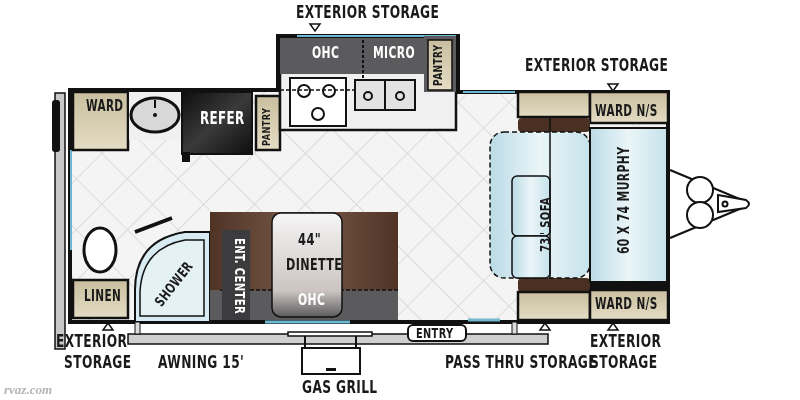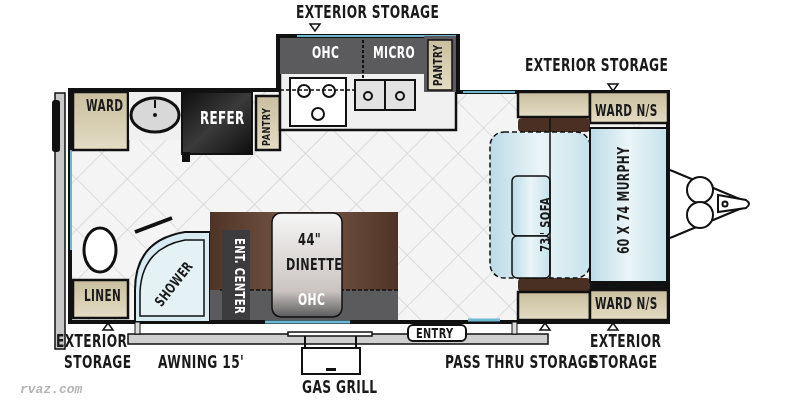--- a/index.html
+++ b/index.html
@@ -162,13 +162,13 @@
 <div class="lbl" style="left:296px;top:4px;font-size:17px;">EXTERIOR STORAGE</div>
 <div class="lbl" style="left:525px;top:57px;font-size:17px;">EXTERIOR STORAGE</div>
 <div class="lbl" style="left:56px;top:333px;font-size:17px;">EXTERIOR</div>
 <div class="lbl" style="left:64px;top:354px;font-size:17px;">STORAGE</div>
 <div class="lbl" style="left:590px;top:333px;font-size:17px;">EXTERIOR</div>
 <div class="lbl" style="left:590px;top:354px;font-size:17px;">STORAGE</div>
 <div class="lbl" style="left:158px;top:354px;font-size:17px;">AWNING 15'</div>
 <div class="lbl" style="left:302px;top:379px;font-size:17px;">GAS GRILL</div>
 <div class="lbl" style="left:445px;top:354px;font-size:17px;">PASS THRU STORAGE</div>
 
-<div class="abs" style="left:20px;top:382px;font-family:Liberation Mono, monospace;font-size:13px;font-style:italic;font-weight:bold;color:#b5b5b5;">rvaz.com</div>
+<div class="abs" style="left:4px;top:382px;font-family:Liberation Serif, serif;font-size:13px;font-style:italic;font-weight:bold;color:#b5b5b5;">rvaz.com</div>
 
 </body></html>

